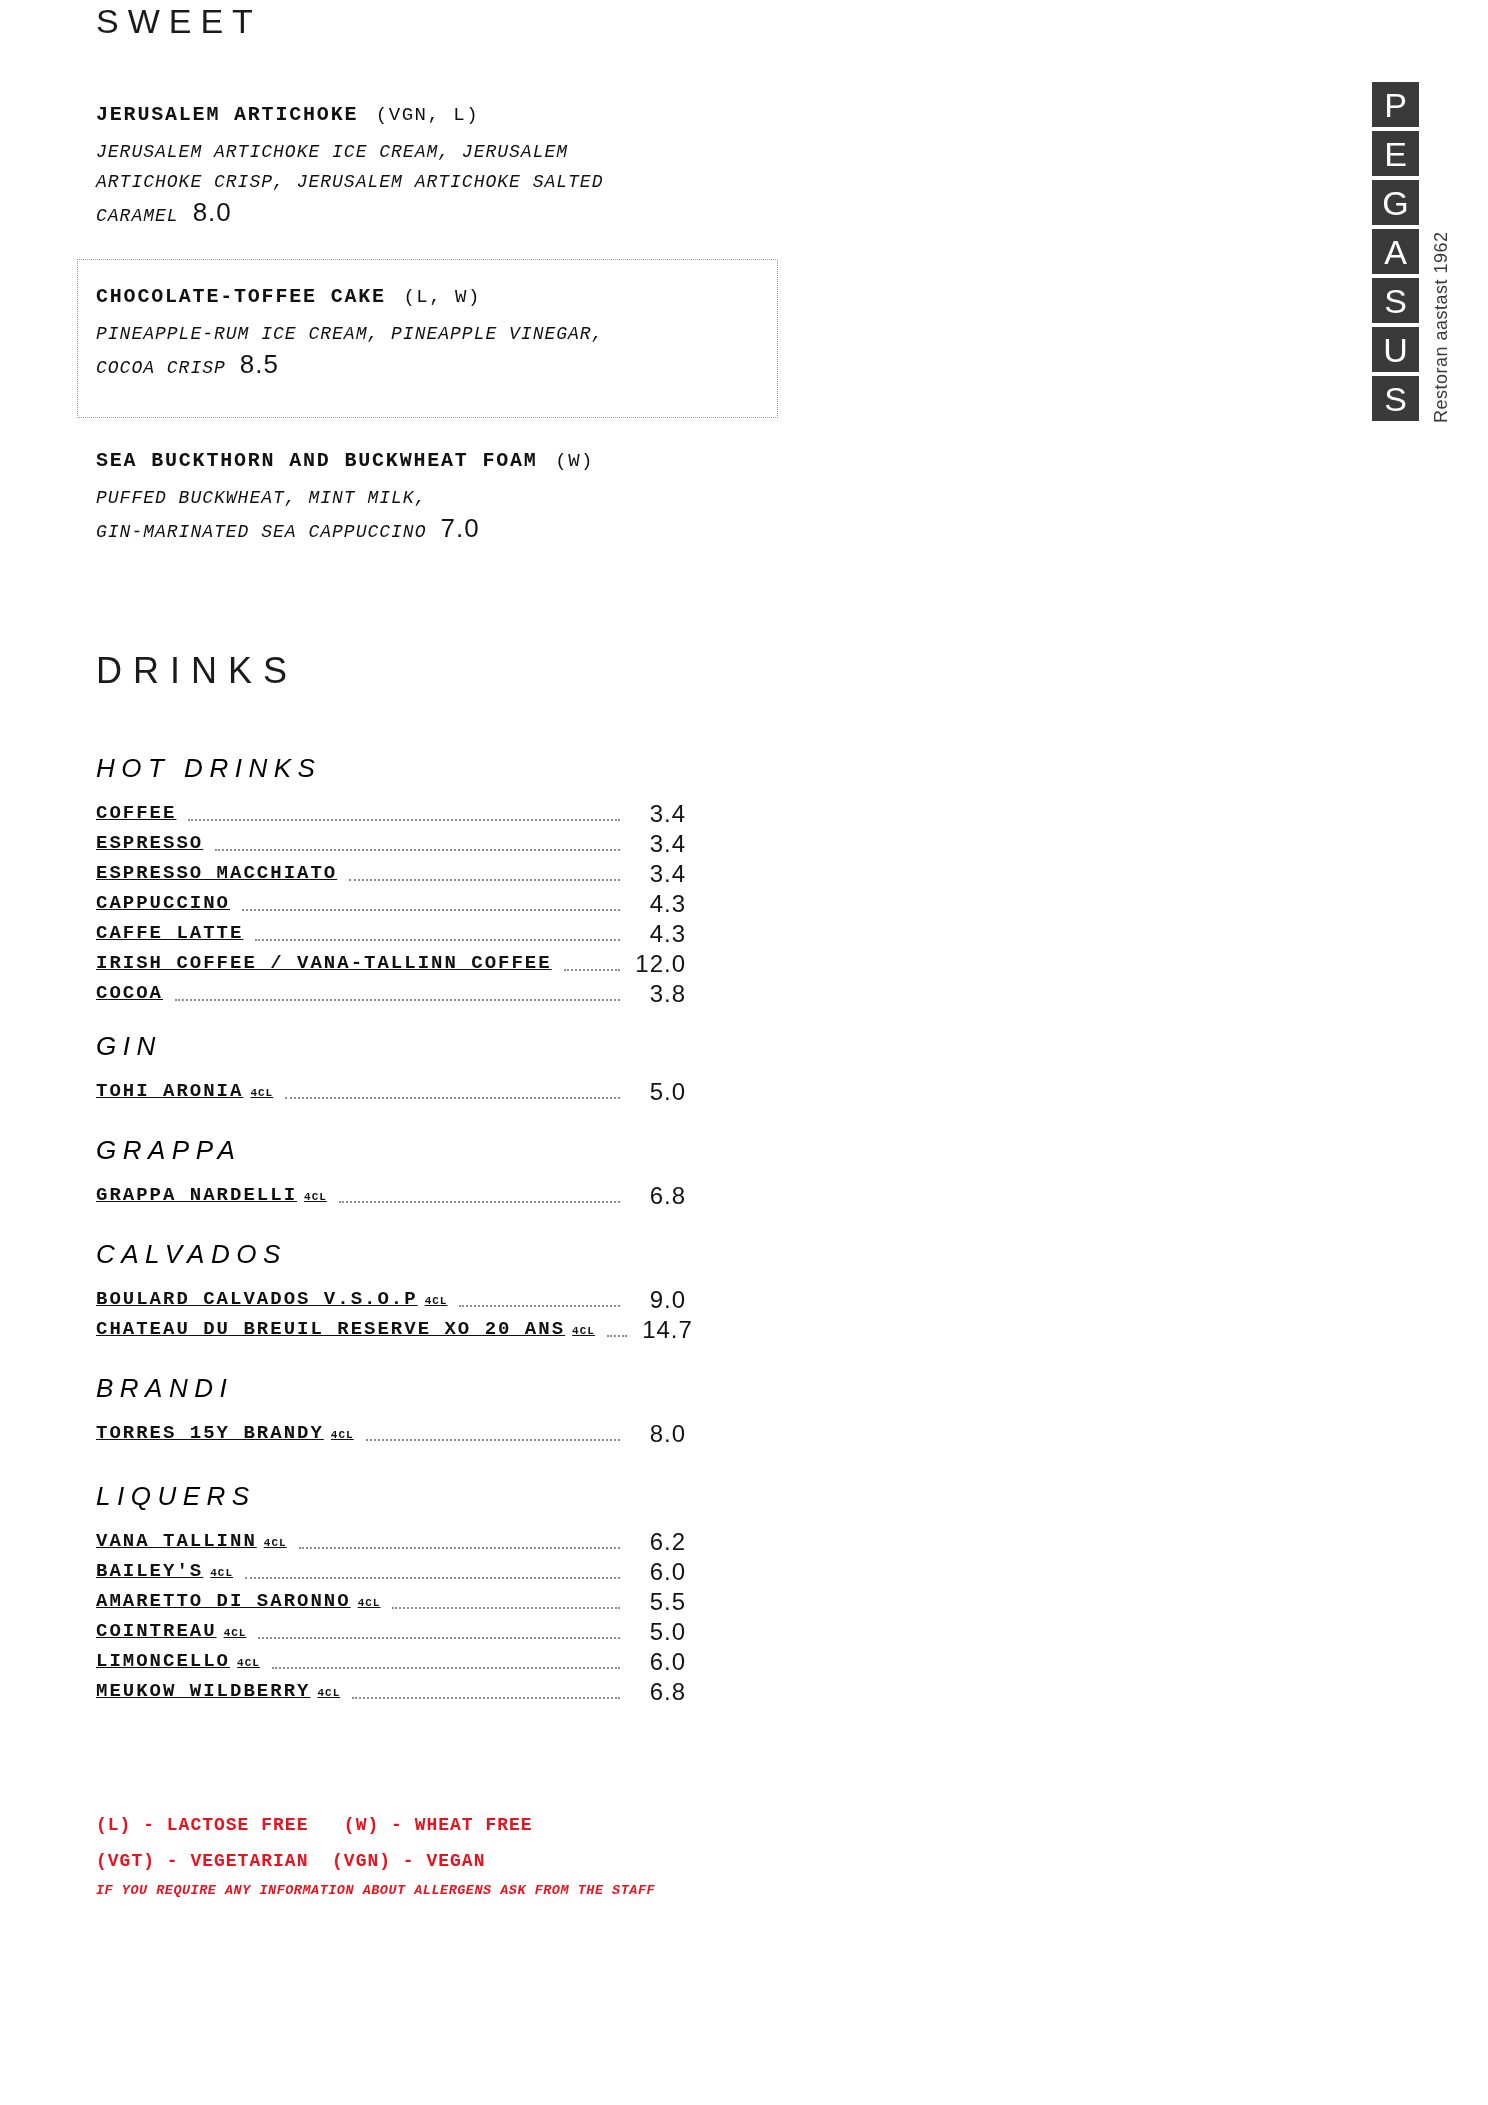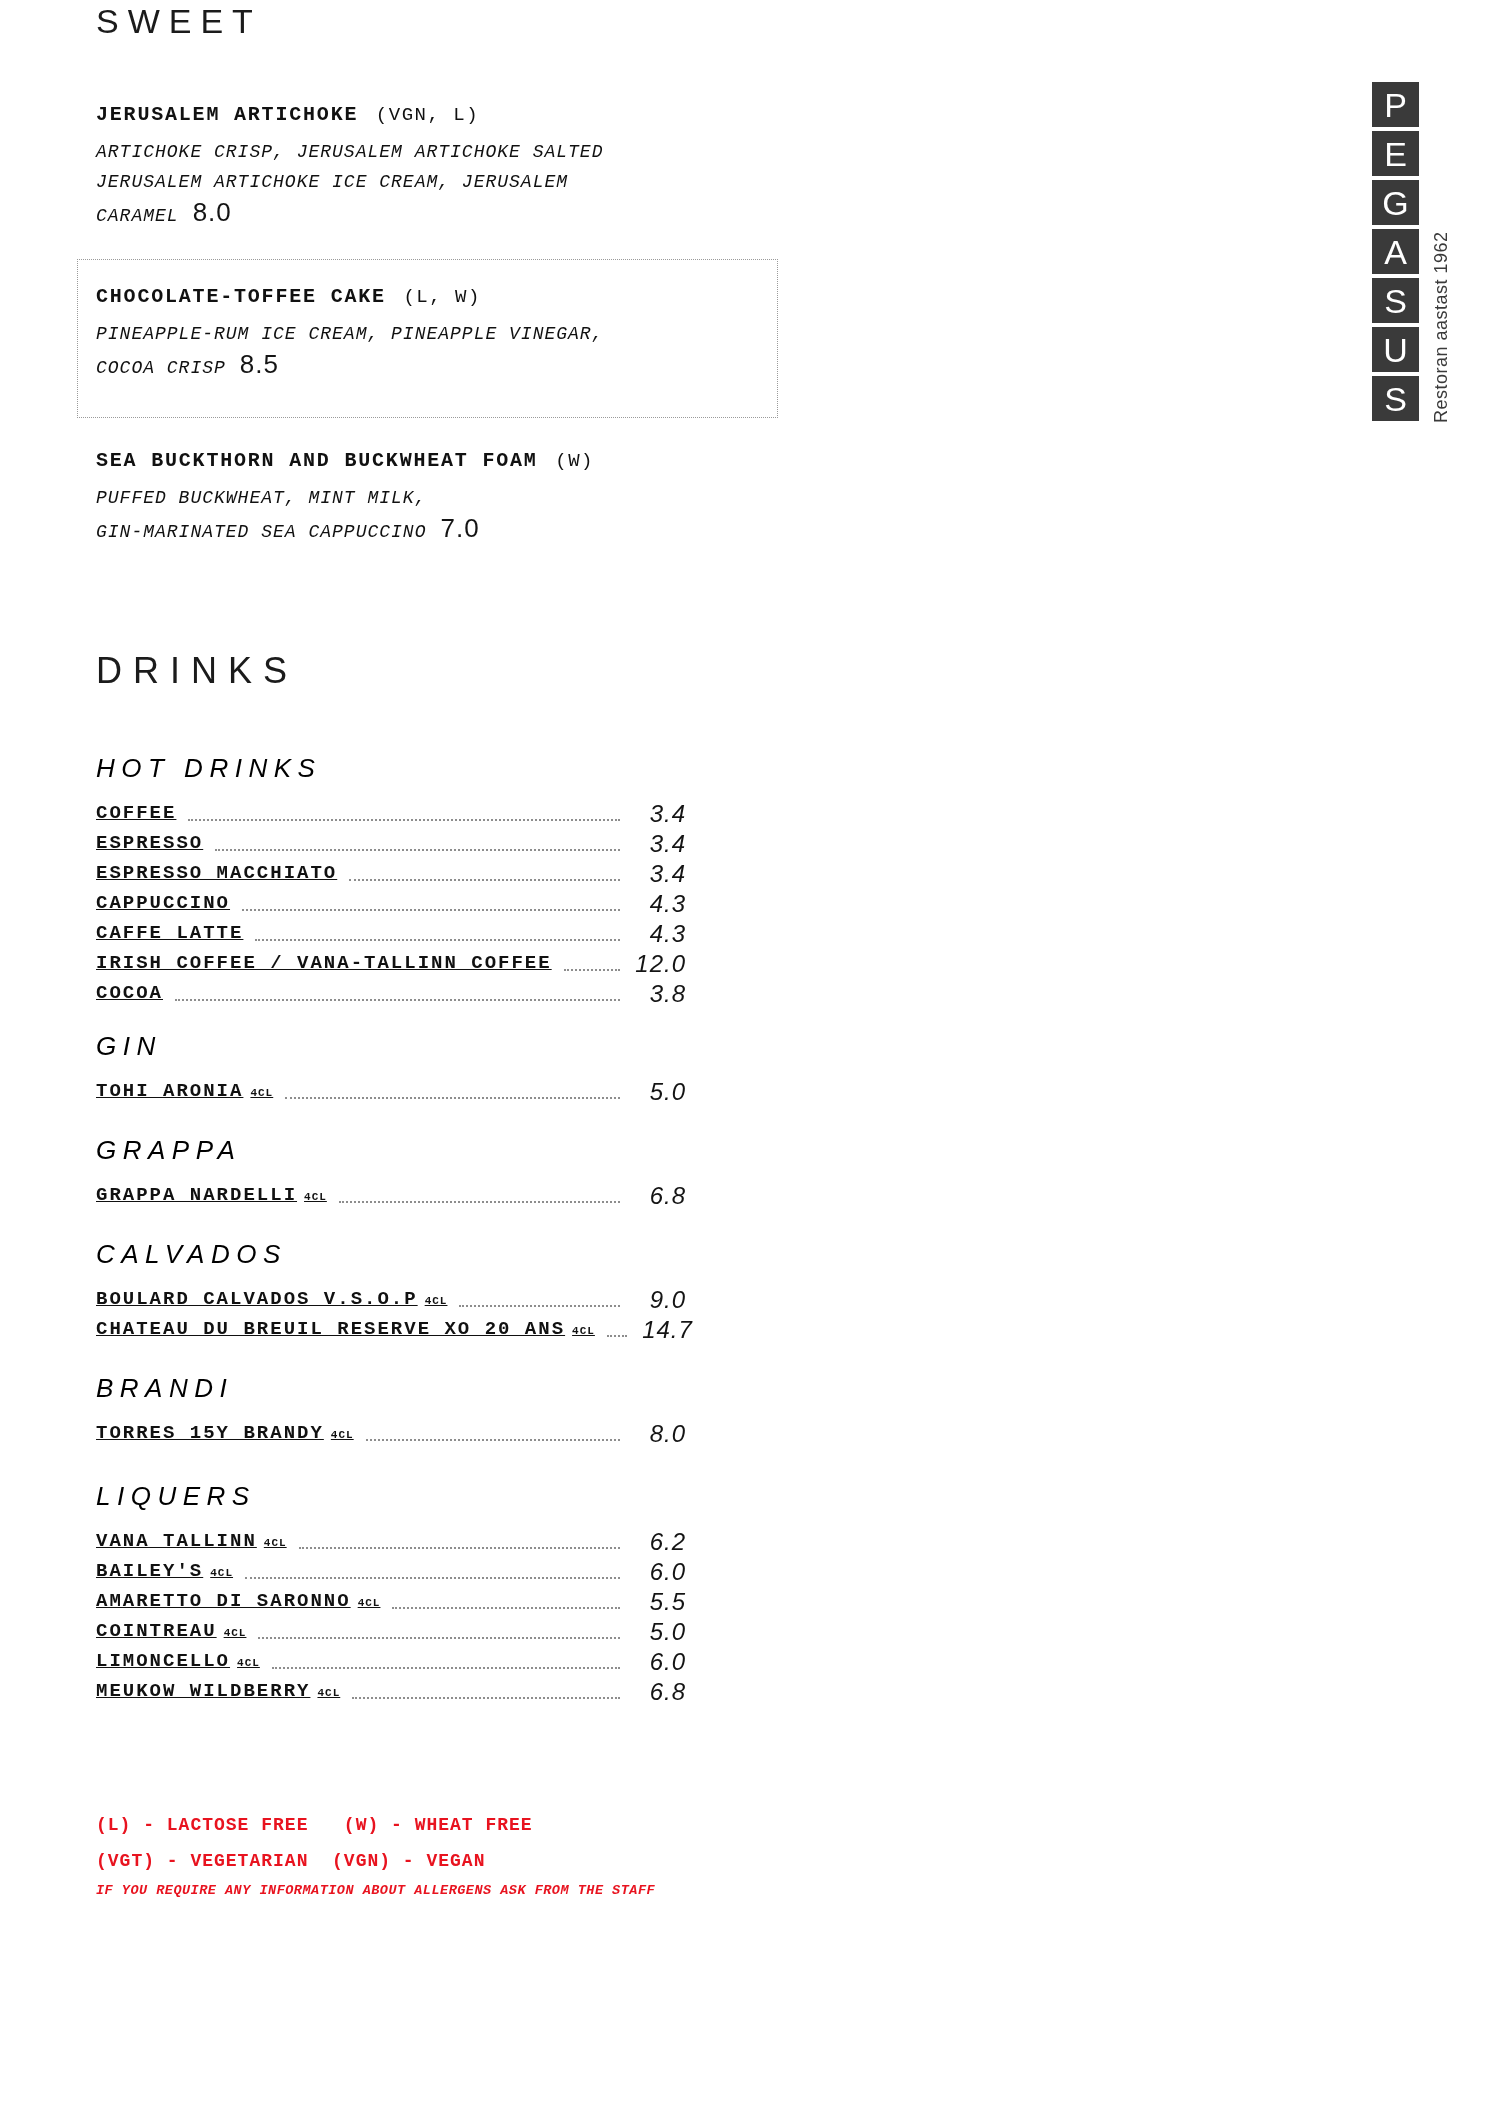--- a/index.html
+++ b/index.html
@@ -49,21 +49,21 @@
   .row-labelwrap{white-space:nowrap;line-height:20px;text-decoration:underline;}
   .row-label{font-weight:700;font-size:19px;letter-spacing:2px;}
   .row-size{font-weight:700;font-size:11px;letter-spacing:1px;margin-left:7px;}
   .row-size:empty{margin-left:0;}
   .leader{
     flex:1 1 auto;border-bottom:2px dotted #8d8d8d;
     margin:0 10px 4px 12px;min-width:20px;
   }
   .row-price{
     font-family:"Liberation Sans", sans-serif;font-size:24px;line-height:22px;
-    letter-spacing:1px;min-width:56px;text-align:right;color:#141414;font-style:italic;
+    letter-spacing:1px;min-width:56px;text-align:right;color:#141414;
   }
 
   
   .legend{margin-top:104px;color:#e8131f;}
   .legend-line{font-weight:700;font-size:18px;letter-spacing:1px;line-height:36px;white-space:pre;}
   .allergen-note{font-weight:700;font-style:italic;font-size:13.5px;letter-spacing:0.5px;line-height:24px;white-space:pre;}
 
   
   .brand{position:absolute;left:1372px;top:82px;width:47px;height:339px;}
   .brand-squares{display:flex;flex-direction:column;gap:4px;}
@@ -85,22 +85,22 @@
 <div class="main">
 
   <div id="sweet-title" class="big-title">SWEET</div>
 
   <div class="dish" id="dish-0">
     <div class="dish-title-line">
       <span class="dish-name">JERUSALEM ARTICHOKE</span>
       <span class="dish-tags">(VGN, L)</span>
     </div>
     <div class="dish-desc">
+      <div class="desc-line">JERUSALEM ARTICHOKE ICE CREAM, JERUSALEM</div>
       <div class="desc-line">ARTICHOKE CRISP, JERUSALEM ARTICHOKE SALTED</div>
-      <div class="desc-line">JERUSALEM ARTICHOKE ICE CREAM, JERUSALEM</div>
       <div class="desc-line"><span>CARAMEL</span><span class="dish-price">8.0</span></div>
     </div>
   </div>
 
   <div class="highlight-box">
     <div class="dish">
       <div class="dish-title-line">
         <span class="dish-name">CHOCOLATE-TOFFEE CAKE</span>
         <span class="dish-tags">(L, W)</span>
       </div>

